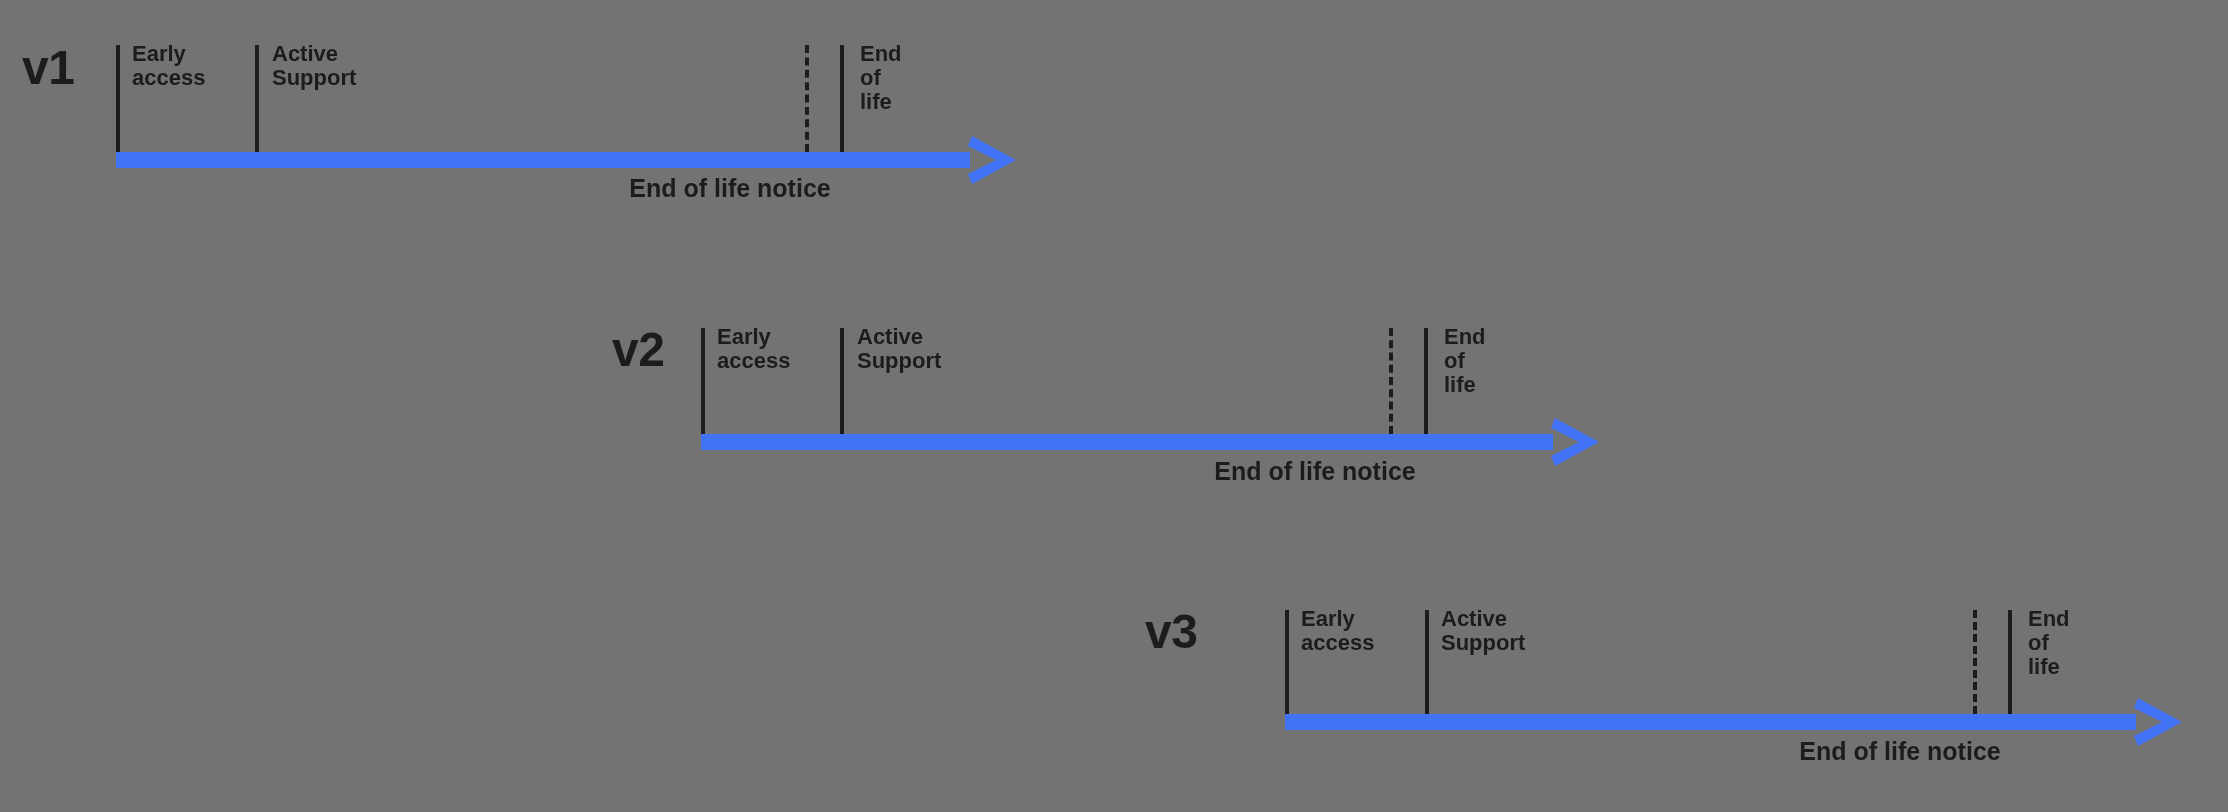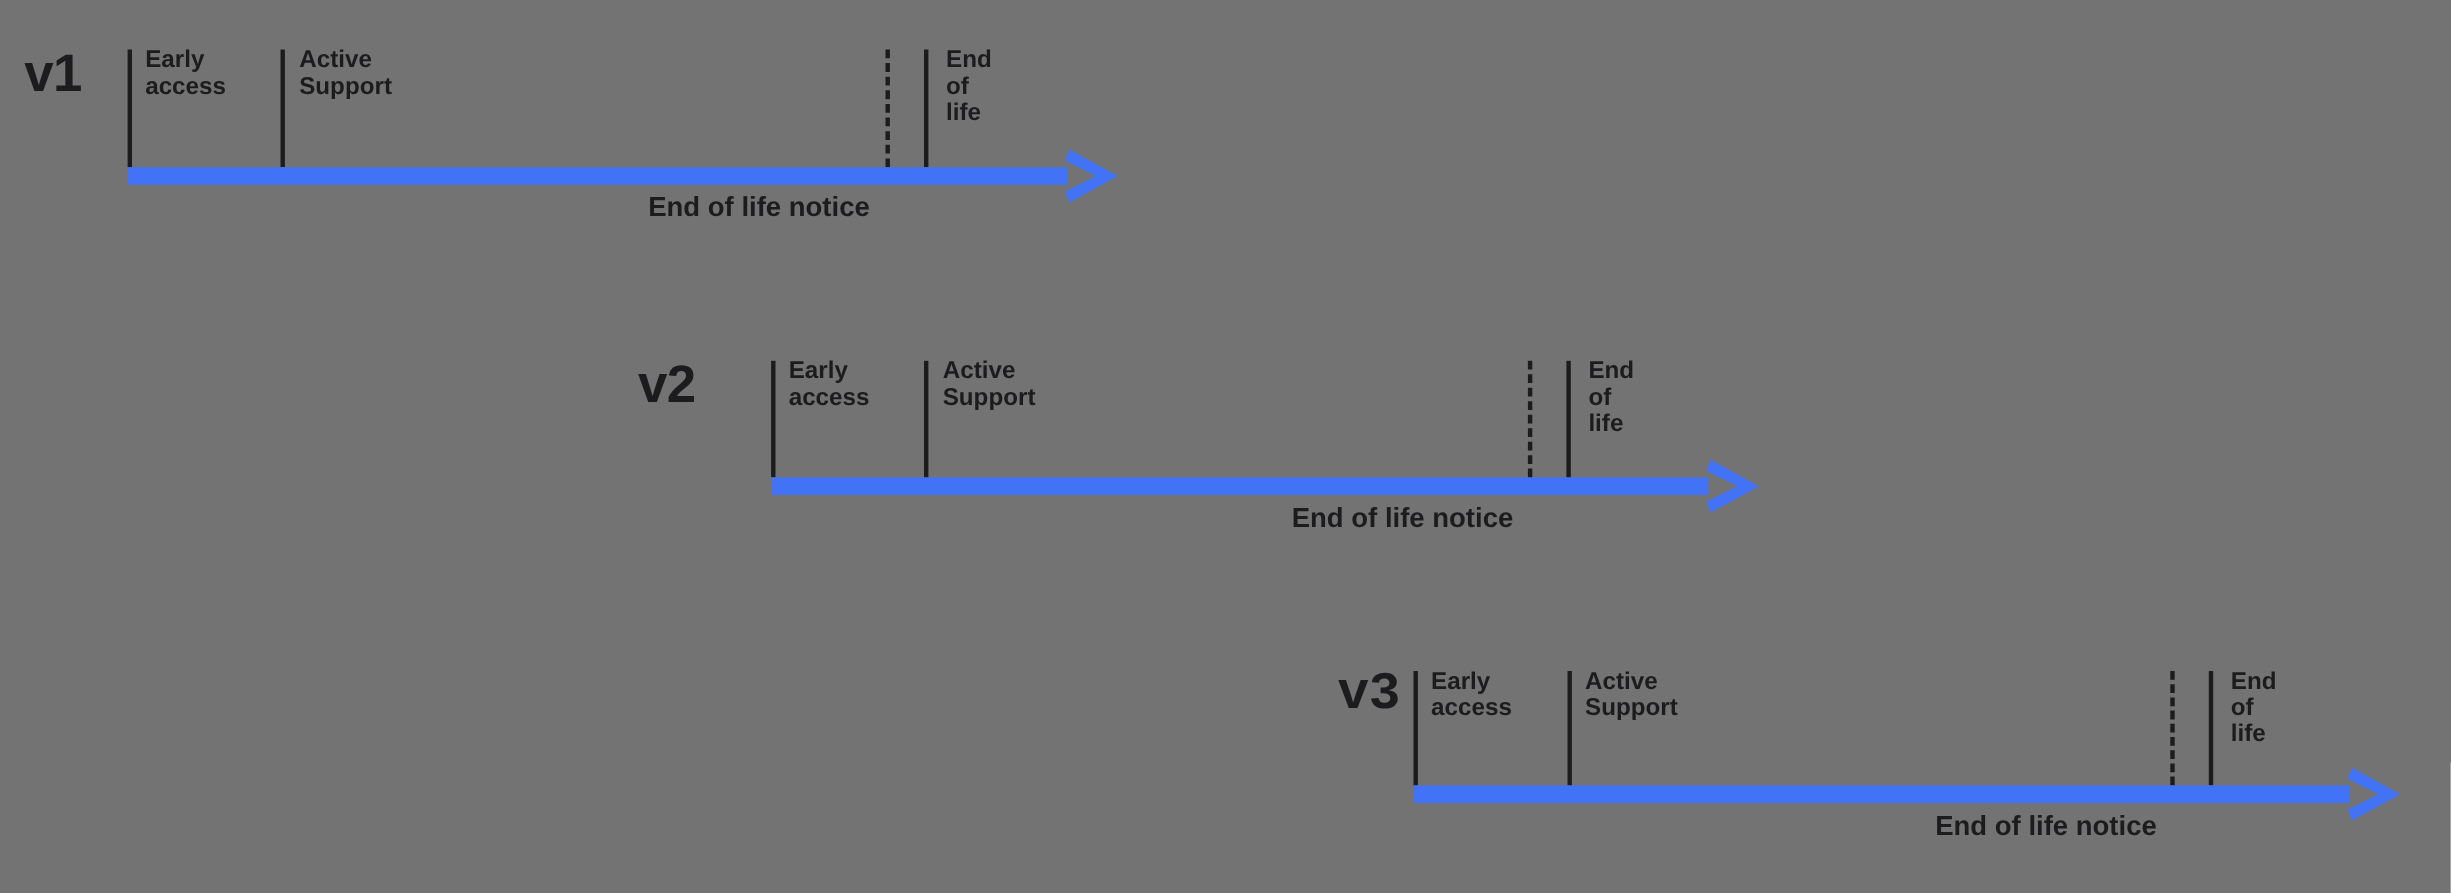--- a/index.html
+++ b/index.html
@@ -68,20 +68,21 @@
   
   .under-label {
     position: absolute;
     font-size: 25px;
     font-weight: 700;
     color: #1c1c1e;
     line-height: 1.1;
     white-space: nowrap;
     text-align: left;
     transform: translateX(-50%);
+    margin-left: 40px;
   }
 </style>
 </head>
 <body>
 
 <div id="canvas">
 
   <div class="lifecycle-row">
     <div class="version-label" style="left:22px; top:44px;">v1</div>
 
@@ -98,21 +99,21 @@
     <div class="timeline-bar" style="left:116px; top:152px; width:854px;"></div>
 
     <svg class="timeline-arrow" style="left:966px; top:130px;" width="52" height="60" viewBox="0 0 52 60">
       <path d="M 6 6 L 2 16 L 30 30 L 2 44 L 6 54 L 50 30 Z" fill="#4272f5"></path>
     </svg>
 
     <div class="under-label" style="left:690px; top:175px;">End of life notice</div>
   </div>
 
   <div class="lifecycle-row">
-    <div class="version-label" style="left:580px; top:326px;">v2</div>
+    <div class="version-label" style="left:612px; top:326px;">v2</div>
 
     <div class="phase-divider" style="left:701px; top:328px; height:106px;"></div>
     <div class="phase-divider" style="left:840px; top:328px; height:106px;"></div>
     <div class="notice-marker" style="left:1389px; top:328px; height:106px;"></div>
     <div class="phase-divider" style="left:1424px; top:328px; height:106px;"></div>
 
     <div class="phase-label two-line" style="left:717px; top:325px;">Early
 access</div>
     <div class="phase-label" style="left:857px; top:325px;">Active Support</div>
     <div class="phase-label" style="left:1444px; top:325px;">End of life</div>
@@ -120,21 +121,21 @@
     <div class="timeline-bar" style="left:701px; top:434px; width:852px;"></div>
 
     <svg class="timeline-arrow" style="left:1549px; top:412px;" width="52" height="60" viewBox="0 0 52 60">
       <path d="M 6 6 L 2 16 L 30 30 L 2 44 L 6 54 L 50 30 Z" fill="#4272f5"></path>
     </svg>
 
     <div class="under-label" style="left:1275px; top:458px;">End of life notice</div>
   </div>
 
   <div class="lifecycle-row">
-    <div class="version-label" style="left:1216px; top:608px;font-family:Liberation Mono, monospace;">v3</div>
+    <div class="version-label" style="left:1145px; top:608px;">v3</div>
 
     <div class="phase-divider" style="left:1285px; top:610px; height:104px;"></div>
     <div class="phase-divider" style="left:1425px; top:610px; height:104px;"></div>
     <div class="notice-marker" style="left:1973px; top:610px; height:104px;"></div>
     <div class="phase-divider" style="left:2008px; top:610px; height:104px;"></div>
 
     <div class="phase-label two-line" style="left:1301px; top:607px;">Early
 access</div>
     <div class="phase-label" style="left:1441px; top:607px;">Active Support</div>
     <div class="phase-label" style="left:2028px; top:607px;">End of life</div>

